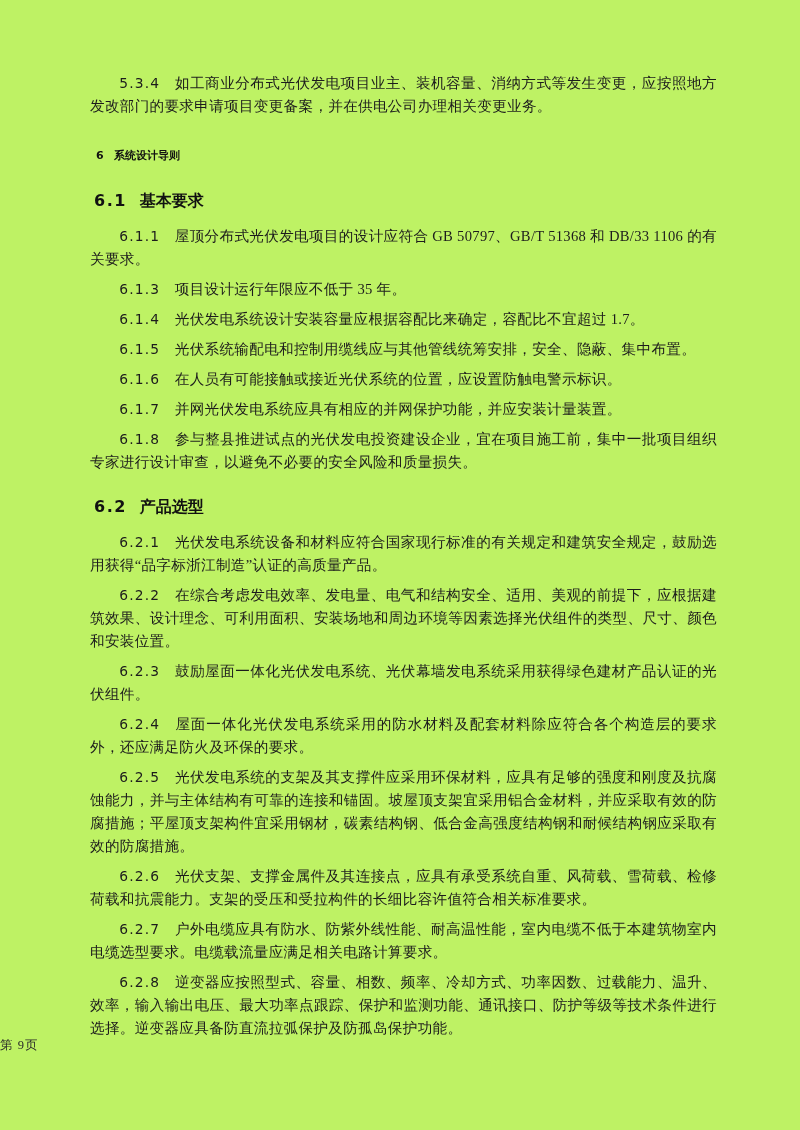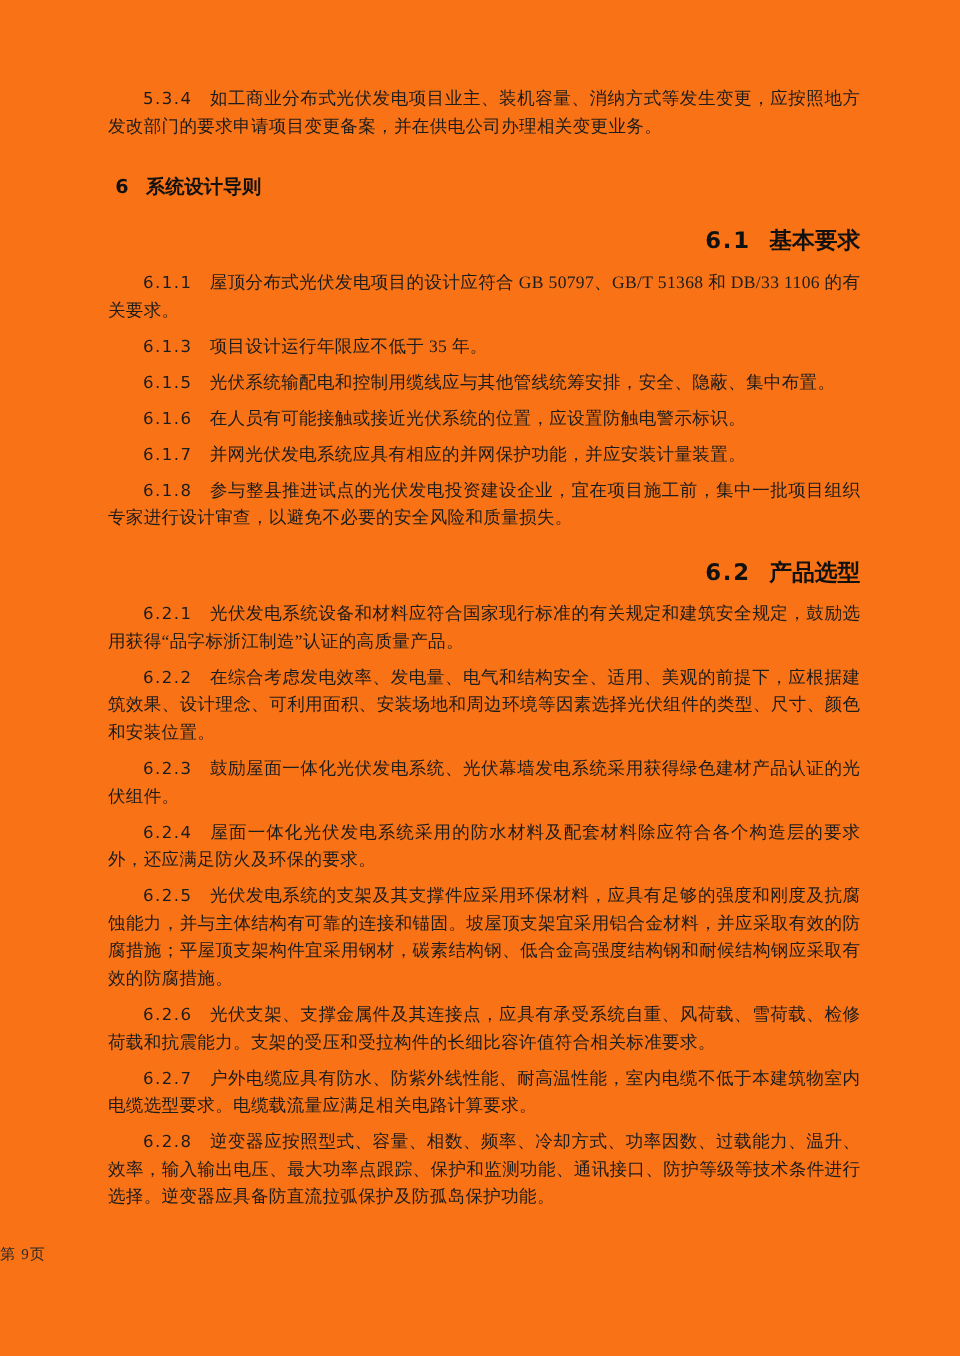--- a/index.html
+++ b/index.html
@@ -4,21 +4,21 @@
 <style>
   html, body {
     margin: 0;
     padding: 0;
     background: #ffffff;
   }
   .page {
     position: relative;
     width: 800px;
     height: 1130px;
-    background: #f97316;
+    background: #bef264;
     overflow: hidden;
     font-family: "Liberation Serif", "DejaVu Serif", serif;
     color: #1c1c1c;
   }
   .content {
     position: absolute;
     top: 72px;
     left: 90px;
     width: 627px;
   }
@@ -34,35 +34,34 @@
     font-family: "DejaVu Sans", "Liberation Sans", sans-serif;
     font-size: 13.8px;
     letter-spacing: 1.2px;
     margin-right: 1.05em;
     white-space: nowrap;
   }
   h1.sec {
     margin: 26px 0 0 0;
     padding-left: 6px;
     font-family: "DejaVu Sans", "Liberation Sans", sans-serif;
-    font-size: 16px;
+    font-size: 11px;
     font-weight: bold;
     color: #111;
     line-height: 24px;
   }
   h1.sec .hnum { margin-right: 0.85em; letter-spacing: 1px; }
   h2.sub {
     margin: 22px 0 13px 0;
     padding-left: 4px;
     font-family: "DejaVu Sans", "Liberation Sans", sans-serif;
-    font-size: 19px;
+    font-size: 16px;
     font-weight: bold;
     color: #111;
     line-height: 22px;
-    text-align: right;
   }
   h2.sub .hnum { margin-right: 0.8em; letter-spacing: 1.5px; }
   .footer {
     position: absolute;
     top: 1037px;
     left: 0;
     width: 100%;
     text-align: left;
     font-size: 12.5px;
     letter-spacing: 1px;
@@ -85,20 +84,23 @@
 
     <h2 class="sub">
       <span class="hnum">6.1</span><span>基本要求</span>
     </h2>
 
     <p class="clause">
       <span class="num">6.1.1</span><span>屋顶分布式光伏发电项目的设计应符合 GB 50797、GB/T 51368 和 DB/33 1106 的有关要求。</span>
     </p>
     <p class="clause">
       <span class="num">6.1.3</span><span>项目设计运行年限应不低于 35 年。</span>
+    </p>
+    <p class="clause">
+      <span class="num">6.1.4</span><span>光伏发电系统设计安装容量应根据容配比来确定，容配比不宜超过 1.7。</span>
     </p>
     <p class="clause">
       <span class="num">6.1.5</span><span>光伏系统输配电和控制用缆线应与其他管线统筹安排，安全、隐蔽、集中布置。</span>
     </p>
     <p class="clause">
       <span class="num">6.1.6</span><span>在人员有可能接触或接近光伏系统的位置，应设置防触电警示标识。</span>
     </p>
     <p class="clause">
       <span class="num">6.1.7</span><span>并网光伏发电系统应具有相应的并网保护功能，并应安装计量装置。</span>
     </p>

